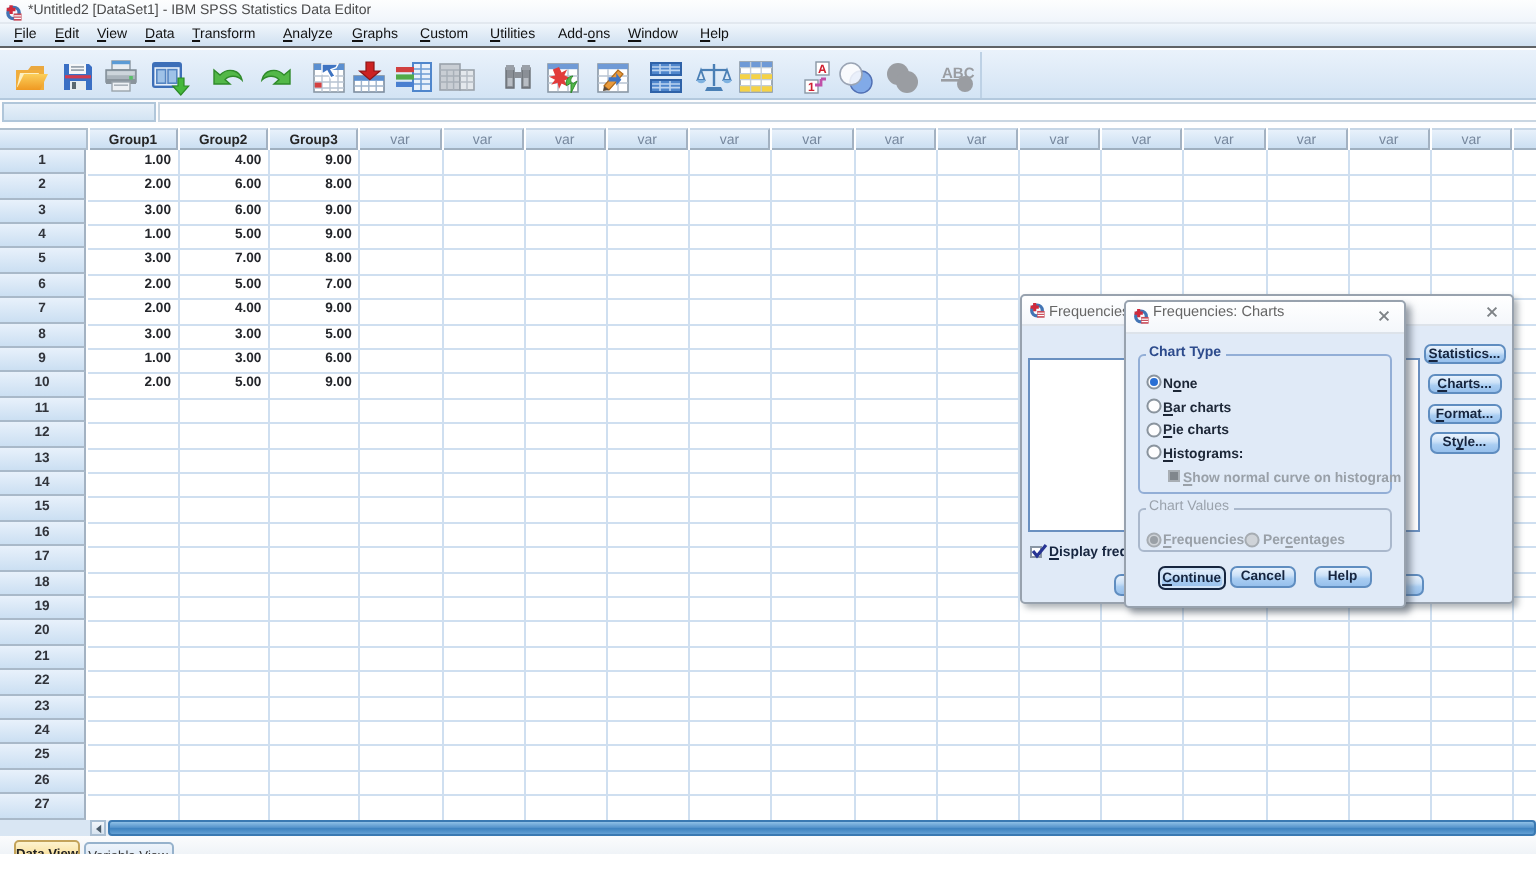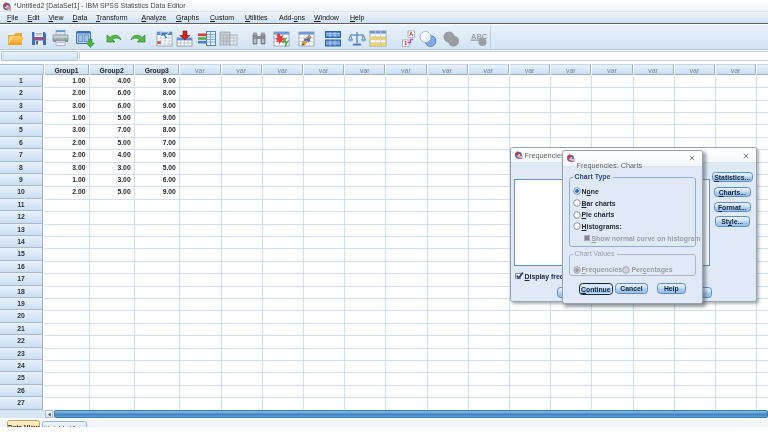--- a/index.html
+++ b/index.html
@@ -335,21 +335,21 @@
 <div class="abs" style="left:714.5px;top:216.2px;width:35.5px;height:10.6px;background:linear-gradient(#eaf3fd 0%,#cde2f8 40%,#a9cdf2 60%,#97c0ec 100%);border:1px solid #5f8dc0;border-radius:3.5px;font-size:6.8px;font-weight:bold;color:#16253f;text-align:center;line-height:9.6px;white-space:nowrap;">St<u>y</u>le...</div>
 <div class="abs" style="left:561.5px;top:150px;width:141.5px;height:153.5px;background:#e0eaf7;border:1px solid #98a2ae;border-radius:2.5px;box-shadow:2.5px 2.5px 3.5px rgba(70,80,95,0.55);"></div>
 <div class="abs" style="left:562.5px;top:151px;width:139.5px;height:15.5px;background:linear-gradient(#ffffff,#f4f7fb);border-bottom:1px solid #dde3ea;border-radius:2px 2px 0 0;"></div>
     <svg class="abs" style="left:566.0px;top:154px" width="8.5" height="8.5" viewBox="0 0 16 16">
       <circle cx="8.5" cy="8" r="5" fill="none" stroke="#4274b4" stroke-width="3.1"></circle>
       <rect x="8.6" y="8.4" width="7" height="6.4" fill="#c84a58"></rect>
       <rect x="9" y="10" width="6.2" height="1.1" fill="#fff"></rect>
       <rect x="9" y="12.2" width="6.2" height="1.1" fill="#fff"></rect>
       <path d="M4.8 1h3v2.4h2.4v3H7.8v2.4h-3V6.4H2.4v-3h2.4z" fill="#cf2a3c"></path>
     </svg>
-    <div class="abs" style="left:576.5px;top:161px;font-size:7.3px;color:#666;line-height:9px;">Frequencies: Charts</div>
+    <div class="abs" style="left:576.5px;top:151px;font-size:7.3px;color:#666;line-height:9px;">Frequencies: Charts</div>
 <svg class="abs" style="left:689px;top:154.5px" width="6" height="6" viewBox="0 0 6 6">
       <path d="M0.8 0.8 L5.2 5.2 M5.2 0.8 L0.8 5.2" stroke="#7e8286" stroke-width="1"></path>
     </svg>
 <div class="abs" style="left:568.5px;top:176.8px;width:127px;height:70.7px;border:1px solid #92aed6;border-radius:3px;"></div>
 <div class="abs" style="left:572.5px;top:173.3px;width:40px;background:#e0eaf7;font-size:7px;font-weight:bold;color:#2d4b8c;text-align:center;line-height:8px;">Chart Type</div>
 <svg class="abs" style="left:572.6px;top:187.20000000000002px" width="8" height="8" viewBox="0 0 8 8">
       <circle cx="4" cy="4" r="3.3" fill="#fdfdfe" stroke="#8a949e" stroke-width="1"></circle>
       <circle cx="4" cy="4" r="2" fill="#2a6fd4"></circle>
     </svg>
 <div class="abs" style="left:581.5px;top:186.9px;font-size:7.4px;color:#1c2636;line-height:9px;"><b style="font-size:6.9px">N<u>o</u>ne</b></div>

